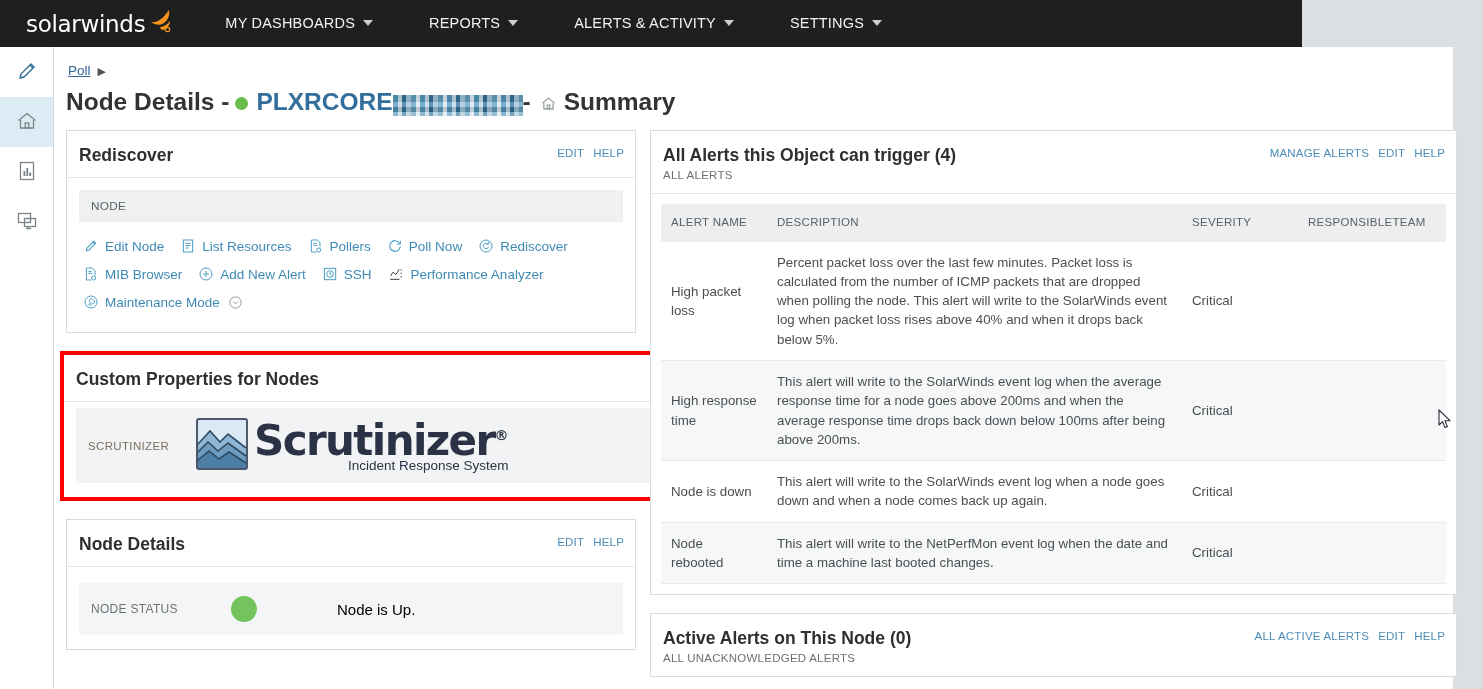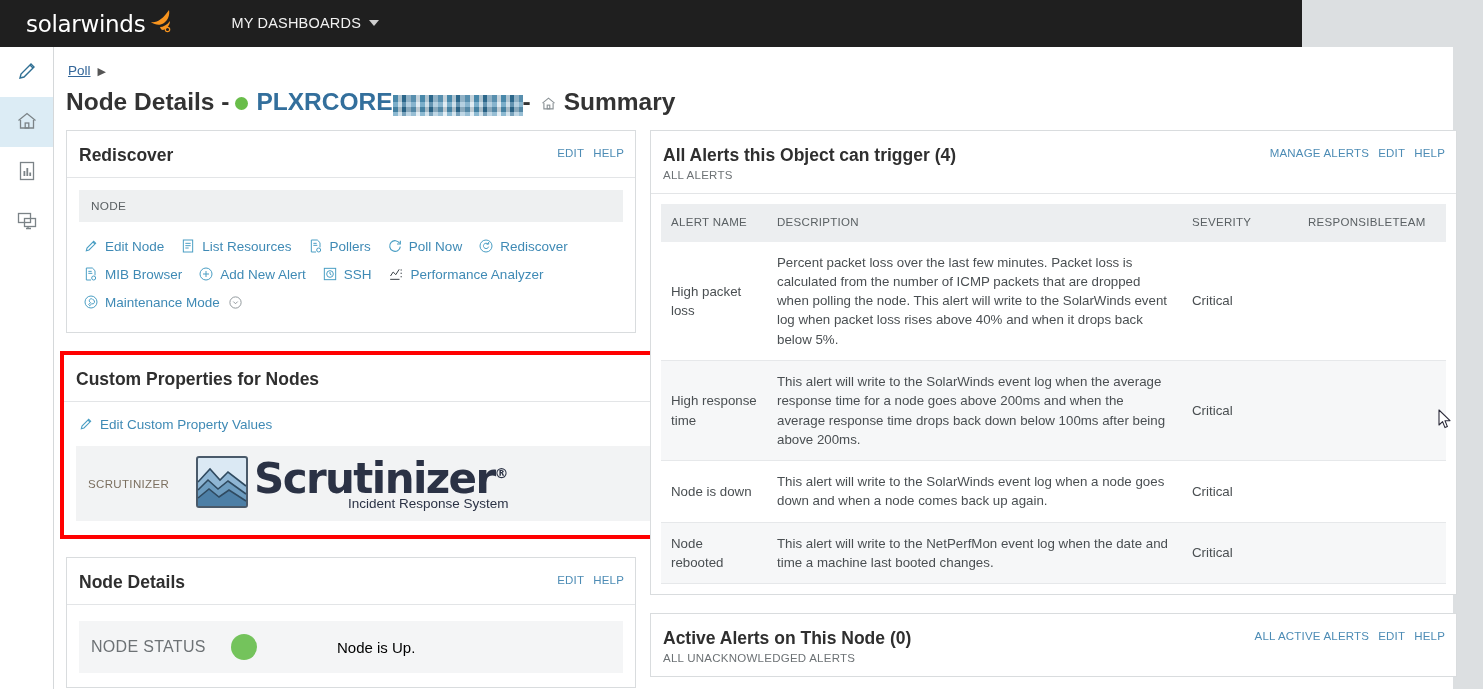--- a/index.html
+++ b/index.html
@@ -43,21 +43,21 @@
     font-family: "DejaVu Sans", sans-serif;
     font-weight: 400;
   }
   .brand-mark {
     width: 30px;
     height: 30px;
     margin-left: 2px;
     position: relative;
     top: -4px;
   }
-  .nav-items { display: flex; align-items: center; height: 47px; flex-direction: column; }
+  .nav-items { display: flex; align-items: center; height: 47px; }
   .nav-item {
     color: #f2f2f2;
     font-size: 14.5px;
     letter-spacing: 0.2px;
     padding: 0 28px;
     height: 47px;
     line-height: 47px;
     cursor: pointer;
     white-space: nowrap;
     font-family: "Liberation Sans", sans-serif;
@@ -301,21 +301,21 @@
 
   
   .nd-row {
     background: #f4f5f6;
     display: flex;
     align-items: center;
     padding: 13px 12px;
     margin: 8px 12px 0 12px;
   }
   .nd-label {
-    font-size: 16px;
+    font-size: 12px;
     letter-spacing: 0.3px;
     color: #6d7275;
     width: 140px;
     flex: none;
   }
   .nd-dot {
     width: 26px; height: 26px;
     border-radius: 50%;
     background: #74c35c;
     margin-right: 42px;
@@ -584,29 +584,20 @@
         <div class="panel highlight">
           <div class="panel-head">
             <div>
               <div class="panel-title">Custom Properties for Nodes</div>
             </div>
             <div class="panel-actions">
               <a>EDIT</a><a>HELP</a>
             </div>
           </div>
           <div class="panel-body" style="padding:6px 0 10px 0;">
-            <div class="cp-link">
-              <span class="ic">
-                <svg width="16" height="16" viewBox="0 0 24 24" fill="none" stroke="#4a9ec4" stroke-width="1.6">
-                    <path d="M5 19l1-4L16 5l3 3L9 18l-4 1z"></path>
-                    <path d="M15 6l3 3"></path>
-                  </svg>
-              </span>
-              <span>Edit Custom Property Values</span>
-            </div>
             <div class="cp-row">
               <div class="cp-label">SCRUTINIZER</div>
               <div class="scrut-logo">
                 <span style="margin-right:6px;">
                   <svg width="52" height="52" viewBox="0 0 52 52">
                     <rect x="1" y="1" width="50" height="50" rx="2" fill="#dbe9f4" stroke="#4a5a6a" stroke-width="2"></rect>
                     <path d="M2 26 L14 13 L24 24 L32 16 L50 30 L50 50 L2 50 Z" fill="#8fb6d4"></path>
                     <path d="M2 34 L12 24 L22 33 L32 25 L50 38 L50 50 L2 50 Z" fill="#6d9cbf"></path>
                     <path d="M2 42 L13 33 L23 41 L33 34 L50 45 L50 50 L2 50 Z" fill="#4d7fa6"></path>
                     <path d="M2 26 L14 13 L24 24 L32 16 L50 30" fill="none" stroke="#2f4a60" stroke-width="1.6"></path>

